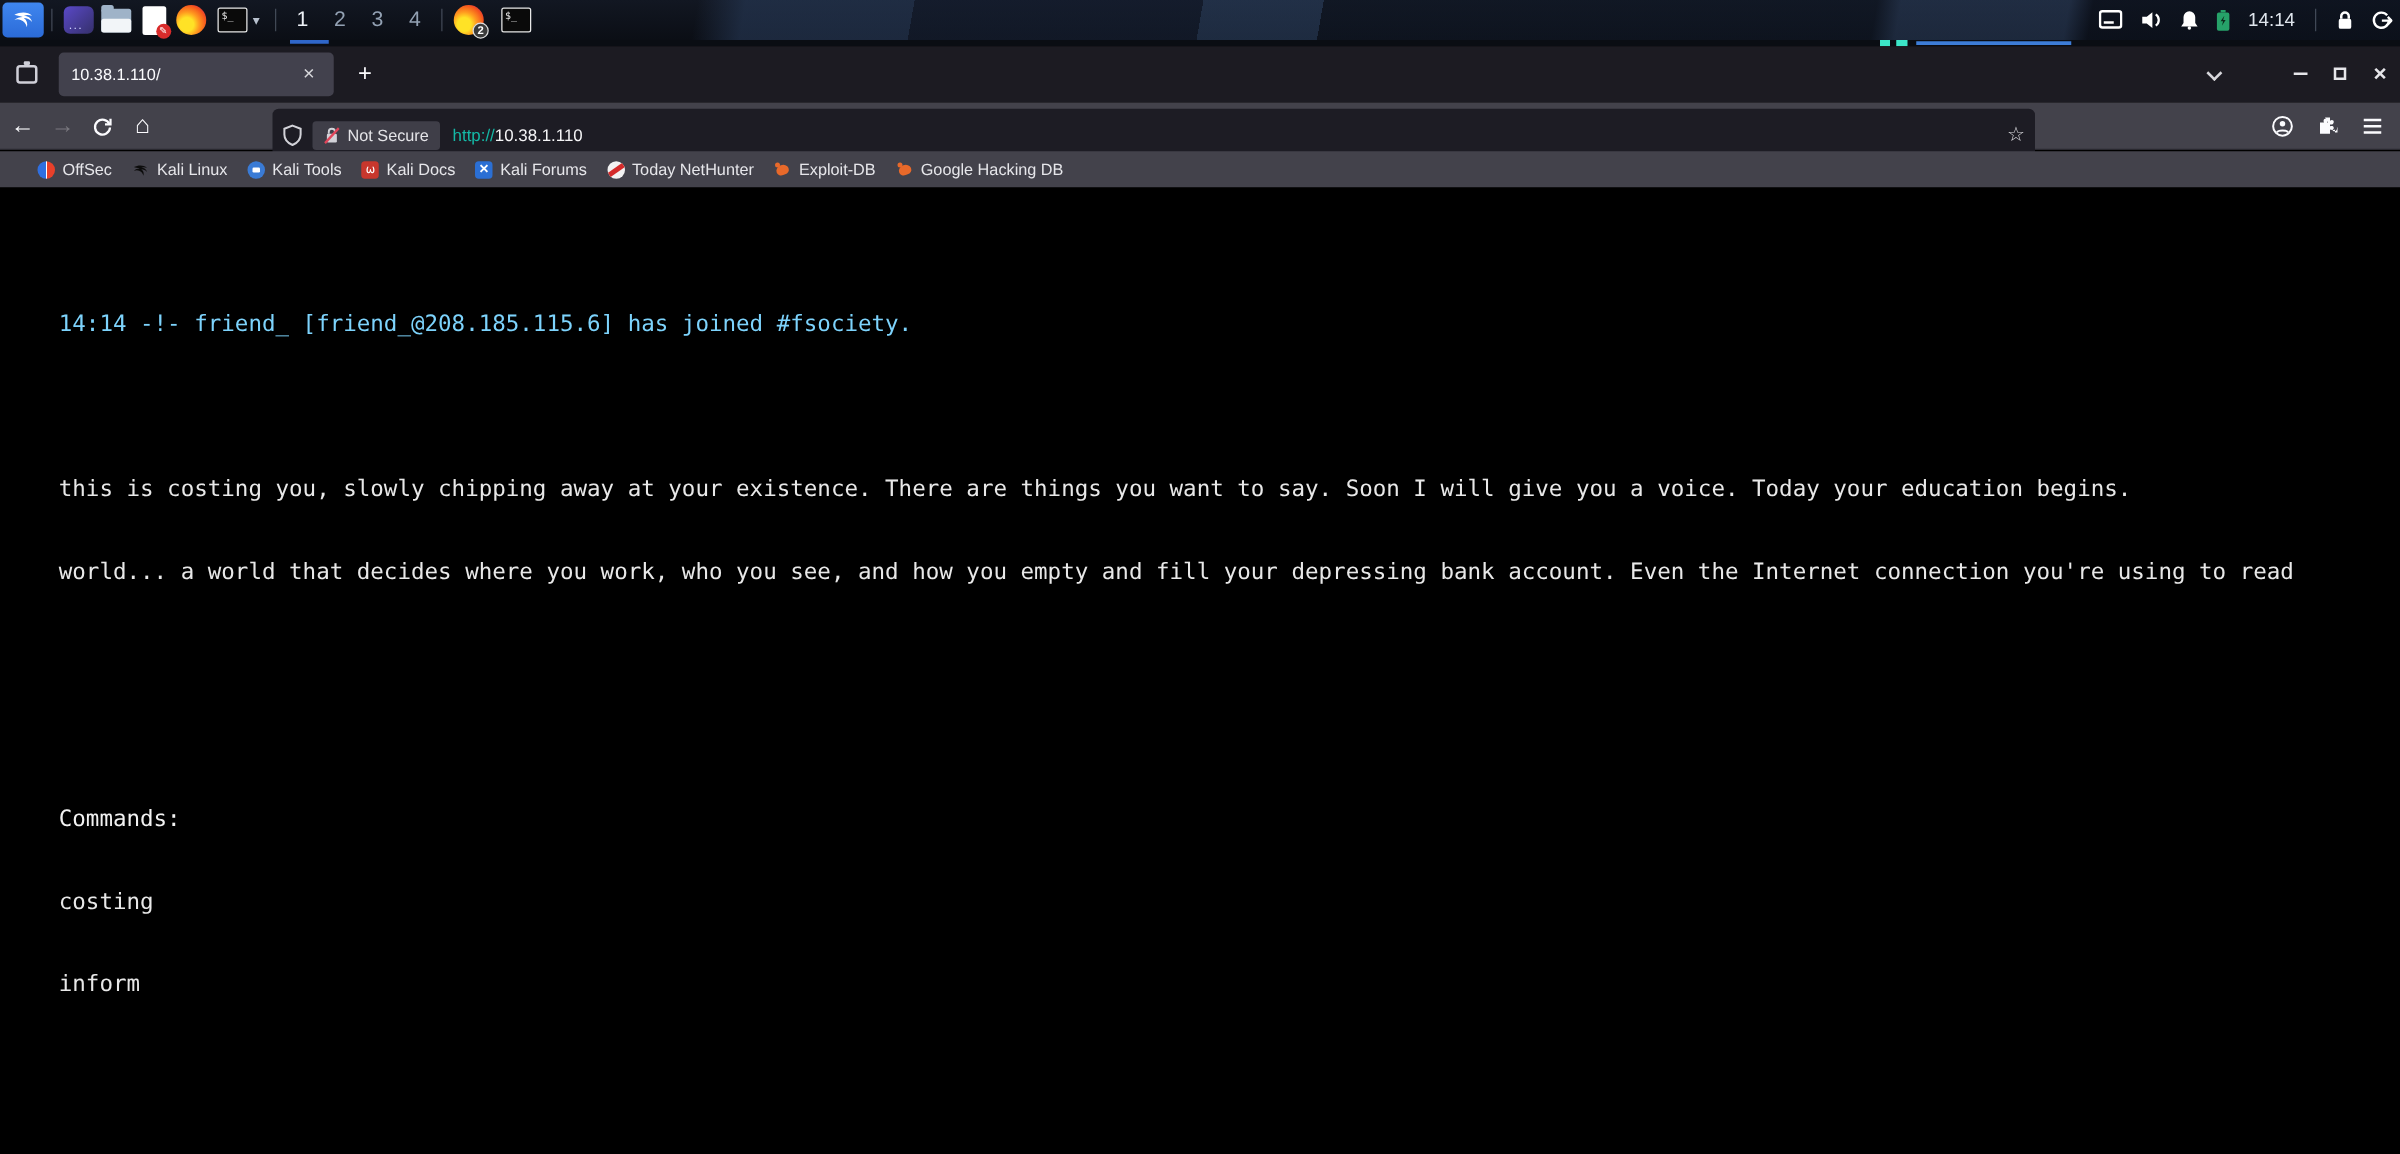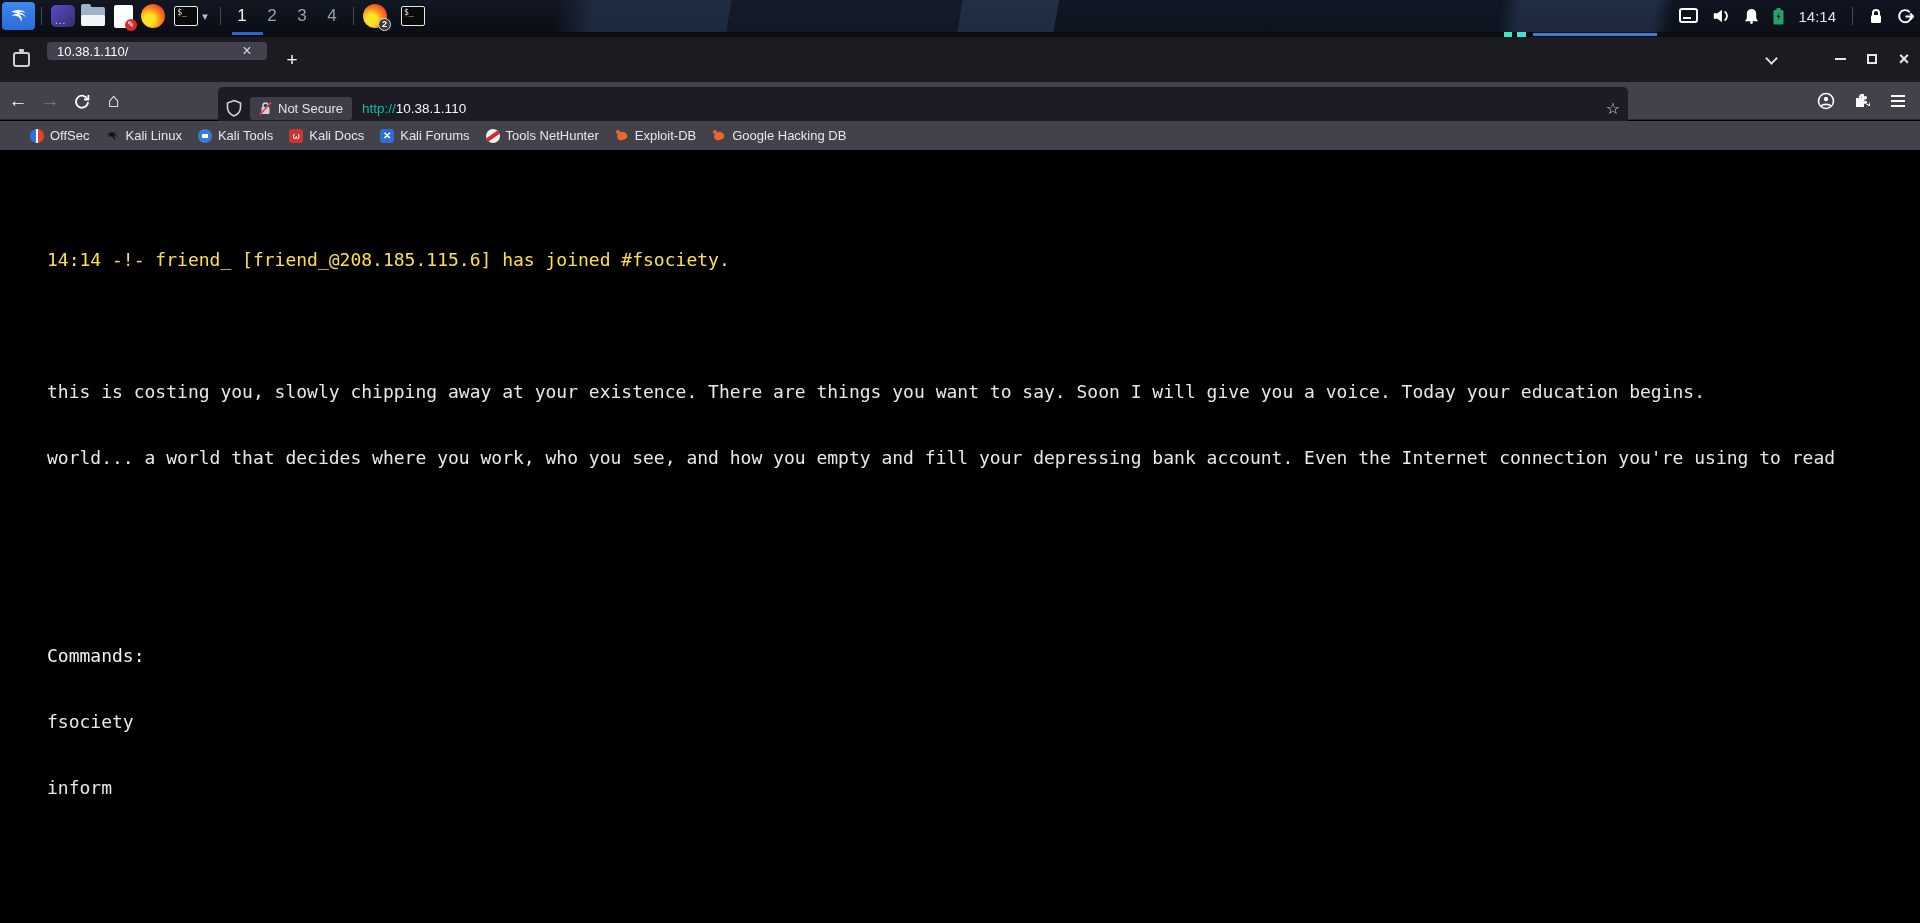--- a/index.html
+++ b/index.html
@@ -51,21 +51,21 @@
   .sliver .sq1 { position:absolute; left:1504px; top:0; width:8px; height:5px; background:#3ce6c8; }
   .sliver .sq2 { position:absolute; left:1517px; top:0; width:9px; height:5px; background:#3ce6c8; }
   .sliver .lnk { position:absolute; left:1533px; top:1px; width:124px; height:3px; background:#3d7dd8; }
   .sliver .lnk2 { position:absolute; left:232px; top:0px; width:31px; height:3px; background:#2f66c9; }
 
   
   .window { position:absolute; top:37px; left:0; width:1920px; height:886px; }
   .tabbar { position:absolute; top:0; left:0; right:0; height:45px; background:#1c1b22; display:flex; align-items:center; }
   .ffview { width:17px; height:15px; border:2px solid #cfcfd8; border-radius:3px; margin-left:13px; position:relative; }
   .ffview::before { content:""; position:absolute; top:-5px; left:4px; width:5px; height:3px; background:#cfcfd8; border-radius:1px; }
-  .tab { position:absolute; left:47px; top:5px; width:220px; height:18px; background:#42414d; border-radius:4px;
+  .tab { position:absolute; left:47px; top:5px; width:220px; height:35px; background:#42414d; border-radius:4px;
          display:flex; align-items:center; padding:0 10px; }
   .tab-title { color:#fbfbfe; font-size:13px; flex:1; white-space:nowrap; overflow:hidden; }
   .tab-close { color:#d7d7db; font-size:16px; width:20px; height:20px; line-height:19px; text-align:center; border-radius:3px; }
   .newtab { position:absolute; left:278px; top:9px; width:28px; height:28px; color:#fbfbfe; font-size:19px;
             line-height:27px; text-align:center; border-radius:4px; }
   .tab-list-chev { position:absolute; left:1758px; top:10px; width:26px; height:26px; display:flex; align-items:center; justify-content:center; }
   .tab-list-chev span { width:9px; height:9px; border-right:2px solid #d7d7db; border-bottom:2px solid #d7d7db; transform:rotate(45deg); margin-top:-4px; }
   .winctl { position:absolute; top:8px; display:flex; align-items:center; justify-content:center; width:28px; height:28px; color:#e6e6ea; }
   .wc-min { left:1826px; } .wc-max { left:1858px; } .wc-close { left:1890px; }
   .wc-min i { width:11px; height:2px; background:#e6e6ea; }
@@ -107,21 +107,21 @@
   .ic-roach { background:transparent; }
   .ic-roach::before { content:""; position:absolute; left:2px; top:3px; width:10px; height:8px; border-radius:60% 60% 50% 50%;
                       background:#e8692a; transform:rotate(-20deg); }
   .ic-roach::after { content:""; position:absolute; left:1px; top:1px; width:4px; height:4px; border-radius:50%; background:#e8692a; }
 
   
   .content { position:absolute; top:113px; left:0; right:0; bottom:0; background:#000;
              font-family:"DejaVu Sans Mono","Liberation Mono",monospace; font-size:18px; line-height:22px;
              color:#e8e8e8; padding:55px 40px 0 47px; white-space:pre; }
   .content div { min-height:22px; }
-  .green { color:#fde047; }
+  .green { color:#7dd3fc; }
   .bold { font-weight:normal; color:#f2f2f2; }
 
   svg { display:block; }
 </style>
 </head>
 <body>
 
 <div class="panel">
   <div class="p-btn kali-btn">
     <span>
@@ -315,41 +315,41 @@
     <div class="bm">
       <span class="bm-ic ic-kdocs">ω</span>
       <span class="bm-label">Kali Docs</span>
     </div>
     <div class="bm">
       <span class="bm-ic ic-kforums">✕</span>
       <span class="bm-label">Kali Forums</span>
     </div>
     <div class="bm">
       <span class="bm-ic ic-knh"></span>
-      <span class="bm-label">Tools NetHunter</span>
+      <span class="bm-label">Today NetHunter</span>
     </div>
     <div class="bm">
       <span class="bm-ic ic-roach"></span>
       <span class="bm-label">Exploit-DB</span>
     </div>
     <div class="bm">
       <span class="bm-ic ic-roach"></span>
       <span class="bm-label">Google Hacking DB</span>
     </div>
   </div>
 
   <div class="content">
     <div class="green">14:14 -!- friend_ [friend_@208.185.115.6] has joined #fsociety.</div>
     <div></div>
     <div>this is costing you, slowly chipping away at your existence. There are things you want to say. Soon I will give you a voice. Today your education begins.</div>
     <div>world... a world that decides where you work, who you see, and how you empty and fill your depressing bank account. Even the Internet connection you're using to read</div>
     <div></div>
     <div></div>
     <div class="bold">Commands:</div>
-    <div>fsociety</div>
+    <div>costing</div>
     <div>inform</div>
     
     
     
     
     
   </div>
 </div>
 
 </body></html>

